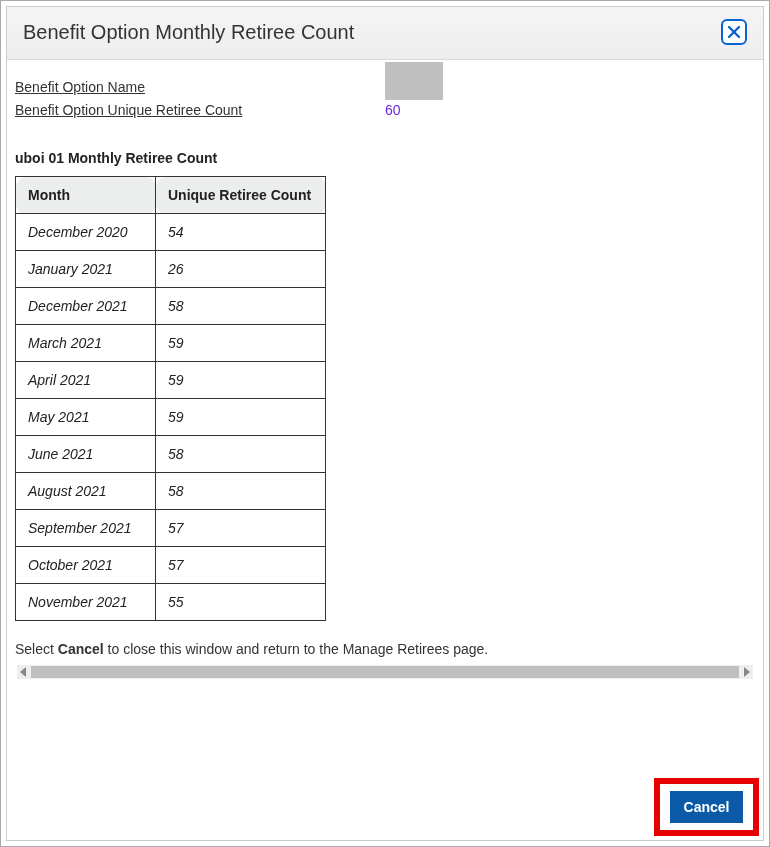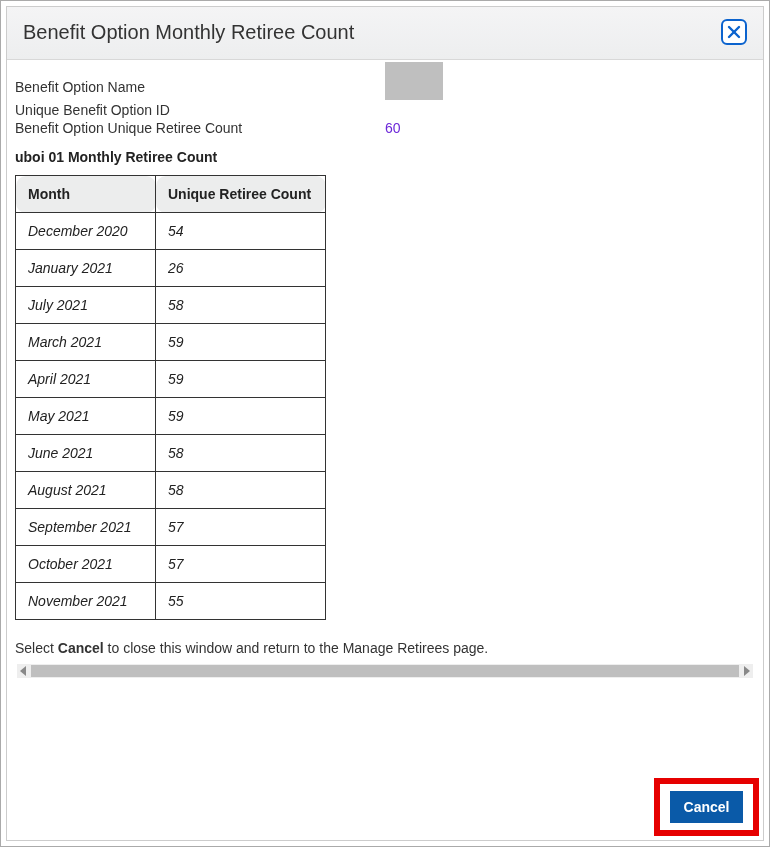--- a/index.html
+++ b/index.html
@@ -54,33 +54,33 @@
     flex: 0 0 auto;
   }
 
   .info-row {
     display: flex;
     align-items: center;
     margin-bottom: 2px;
     font-size: 14px;
     color: #333;
   }
-  .info-label { width: 370px; }
+  .info-label { width: 370px; text-decoration: underline; }
   .info-value { color: #6d28d9; }
   .redact {
     display: inline-block;
     width: 58px; height: 38px;
     background: #bfbfbf;
     vertical-align: top;
     margin-top: -12px;
   }
 
   .subheading {
     font-weight: 700;
-    margin-top: 13px;
+    margin-top: 32px;
     margin-bottom: 10px;
     font-size: 14px;
     color: #222;
   }
 
   table.data {
     border-collapse: collapse;
     border: 1px solid #333;
   }
   table.data th, table.data td {
@@ -181,24 +181,20 @@
       </div>
     </div>
 
     <div class="body">
 
       <div class="info-row">
         <span class="info-label">Benefit Option Name</span>
         <span class="info-value">
           <span class="redact"></span>
         </span>
-      </div>
-      <div class="info-row">
-        <span class="info-label">Unique Benefit Option ID</span>
-        <span class="info-value"></span>
       </div>
       <div class="info-row">
         <span class="info-label">Benefit Option Unique Retiree Count</span>
         <span class="info-value">60</span>
       </div>
 
       <div class="subheading">uboi 01 Monthly Retiree Count</div>
 
       <table class="data">
         <thead>
@@ -210,21 +206,21 @@
         <tbody id="table-body">
             <tr>
               <td class="col-month">December 2020</td>
               <td class="col-count">54</td>
             </tr>
             <tr>
               <td class="col-month">January 2021</td>
               <td class="col-count">26</td>
             </tr>
             <tr>
-              <td class="col-month">July 2021</td>
+              <td class="col-month">December 2021</td>
               <td class="col-count">58</td>
             </tr>
             <tr>
               <td class="col-month">March 2021</td>
               <td class="col-count">59</td>
             </tr>
             <tr>
               <td class="col-month">April 2021</td>
               <td class="col-count">59</td>
             </tr>

